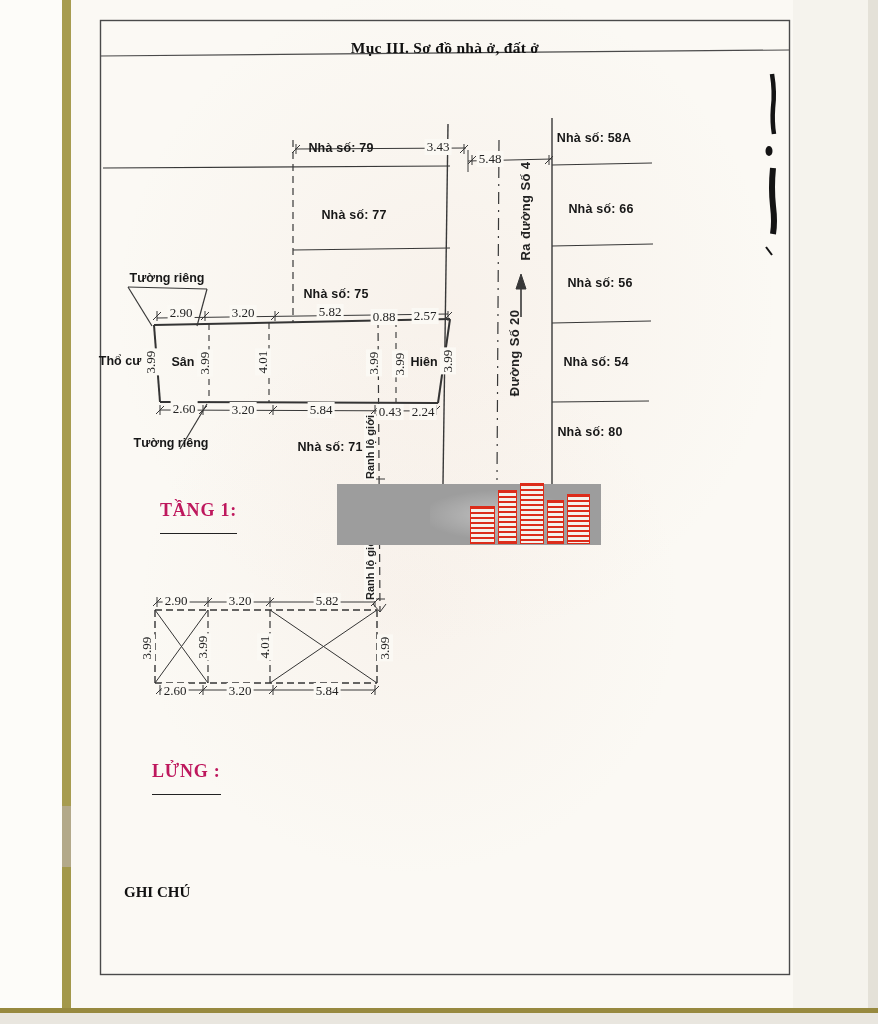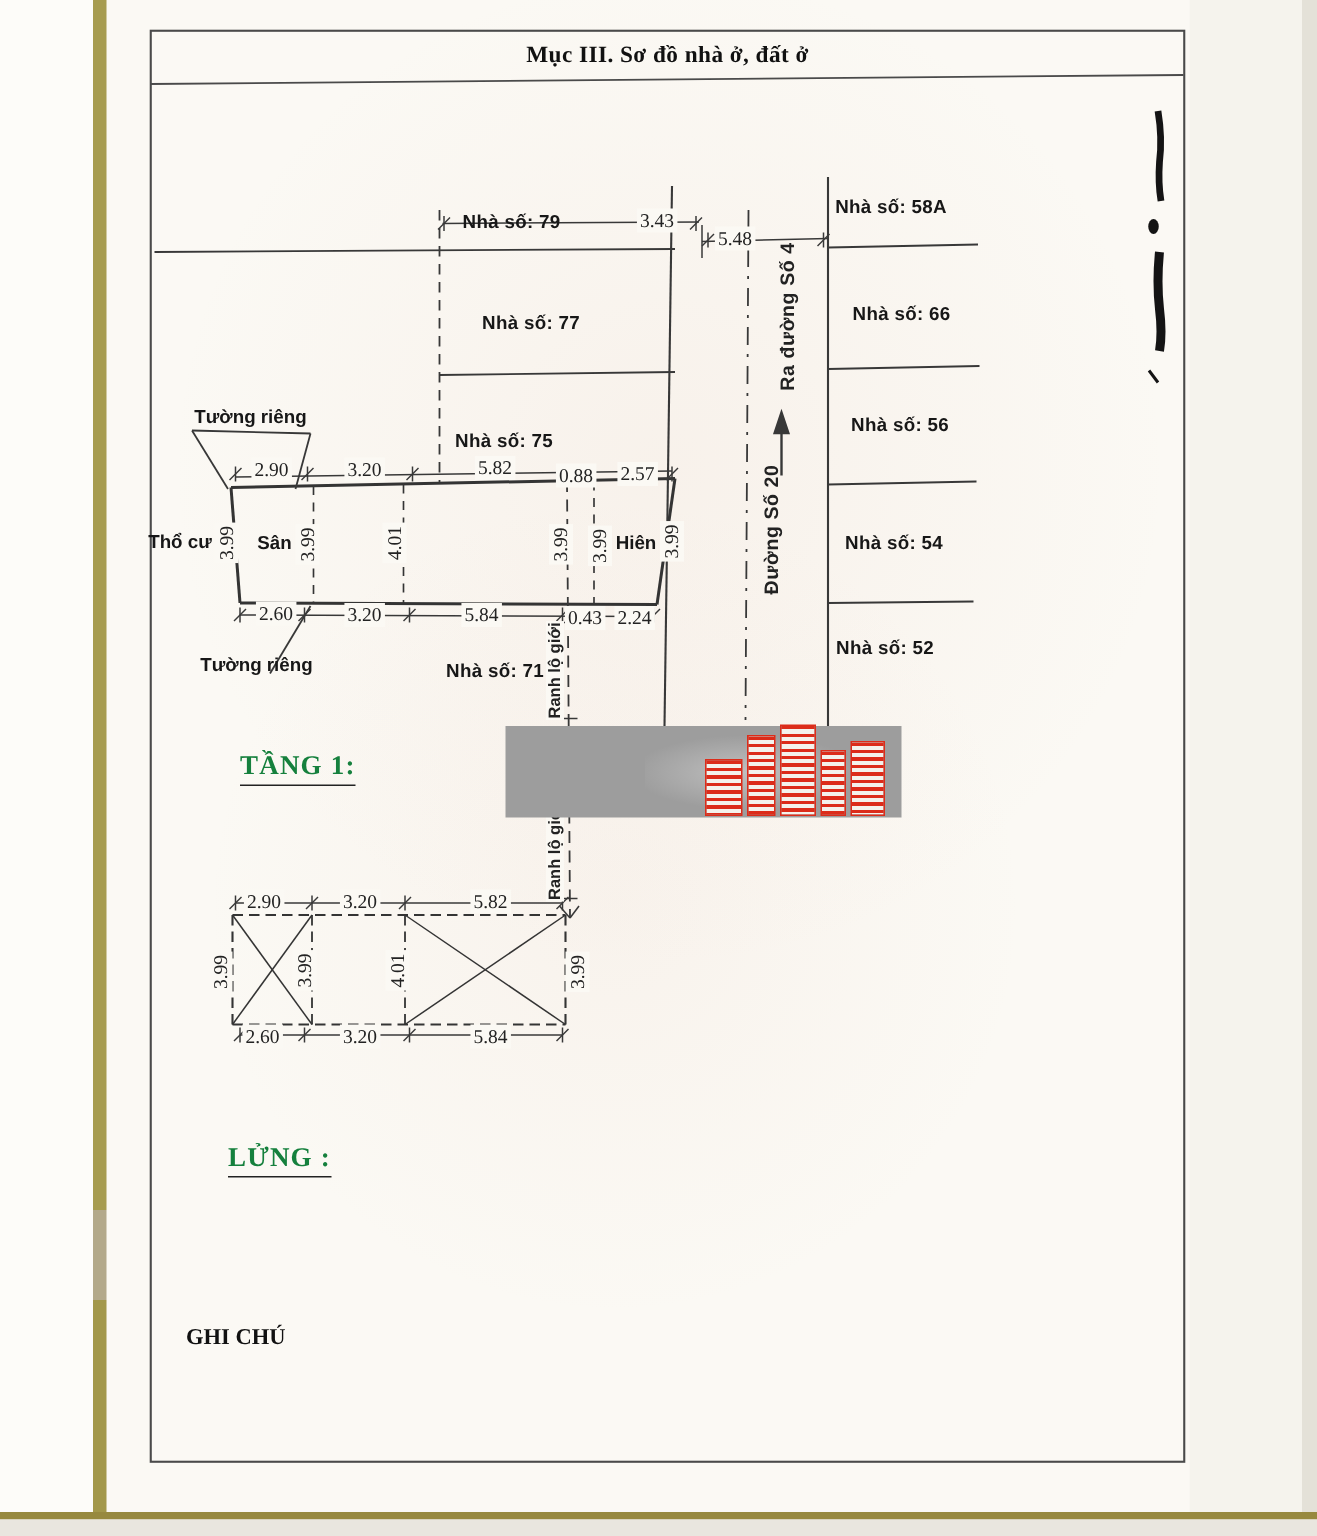--- a/index.html
+++ b/index.html
@@ -17,23 +17,23 @@
   .bottom-edge{position:absolute;left:0;top:1008px;width:878px;height:5px;background:#97893f;}
   .below-paper{position:absolute;left:0;top:1013px;width:878px;height:11px;background:#e9e6df;}
 
   .lbl{position:absolute;transform:translate(-50%,-50%);white-space:nowrap;z-index:12;color:#1a1a1a;}
   .v{transform:translate(-50%,-50%) rotate(-90deg);}
   .dim{font:13px "Liberation Serif",serif;background:#fbf9f4;padding:0 2px;color:#232323;}
   .house{font:bold 12.5px "Liberation Sans",sans-serif;color:#171717;letter-spacing:.2px;}
   .area{font:bold 12.5px "Liberation Sans",sans-serif;color:#171717;}
   .street{font:bold 13px "Liberation Sans",sans-serif;color:#222;letter-spacing:.4px;}
   .ranh{font:bold 11px "Liberation Sans",sans-serif;color:#222;background:#fbf9f4;padding:0 1px;}
-  .hdr{position:absolute;font:bold 18px "Liberation Serif",serif;color:#15803d;
-       border-bottom:1.6px solid #222;padding-bottom:2px;letter-spacing:.8px;z-index:12;}
-  .title{position:absolute;left:100px;top:28px;width:690px;text-align:center;
+  .hdr{position:absolute;font:bold 18px "Liberation Serif",serif;color:#be185d;
+       border-bottom:1.6px solid #222;padding-bottom:12px;letter-spacing:.8px;z-index:12;}
+  .title{position:absolute;left:100px;top:39px;width:690px;text-align:center;
        font:bold 15.5px "Liberation Serif",serif;color:#111;letter-spacing:.3px;z-index:12;}
   .note-h{position:absolute;left:124px;top:884px;font:600 15px "Liberation Serif",serif;color:#111;z-index:12;}
   .note-b{position:absolute;left:124px;top:905px;width:652px;font:13.5px "Liberation Serif",serif;color:#141414;z-index:12;}
 
   svg.lines{position:absolute;left:0;top:0;z-index:10;}
 
   .wm-band{position:absolute;left:337px;top:484px;width:264px;height:61px;background:#9d9d9d;z-index:20;}
   .wm-glow{position:absolute;left:430px;top:488px;width:150px;height:54px;z-index:20;
            background:radial-gradient(ellipse at 45% 50%, rgba(200,200,200,.8) 0, rgba(200,200,200,0) 65%);}
   .wm-text{position:absolute;left:350px;top:487px;z-index:22;
@@ -183,21 +183,21 @@
   <div class="note-h">GHI CHÚ</div>
 
   <div class="lbl house" style="left:341px;top:148px">Nhà số: 79</div>
   <div class="lbl house" style="left:354px;top:215px">Nhà số: 77</div>
   <div class="lbl house" style="left:336px;top:294px">Nhà số: 75</div>
   <div class="lbl house" style="left:330px;top:447px">Nhà số: 71</div>
   <div class="lbl house" style="left:594px;top:138px">Nhà số: 58A</div>
   <div class="lbl house" style="left:601px;top:209px">Nhà số: 66</div>
   <div class="lbl house" style="left:600px;top:283px">Nhà số: 56</div>
   <div class="lbl house" style="left:596px;top:362px">Nhà số: 54</div>
-  <div class="lbl house" style="left:590px;top:432px">Nhà số: 52</div>
+  <div class="lbl house" style="left:590px;top:432px">Nhà số: 80</div>
 
   <div class="lbl area" style="left:167px;top:278px">Tường riêng</div>
   <div class="lbl area" style="left:171px;top:443px">Tường riêng</div>
   <div class="lbl area" style="left:120px;top:361px">Thổ cư</div>
   <div class="lbl area" style="left:183px;top:362px">Sân</div>
   <div class="lbl area" style="left:424px;top:362px">Hiên</div>
 
   <div class="lbl street v" style="left:525px;top:211px">Ra đường Số 4</div>
   <div class="lbl street v" style="left:514px;top:353px">Đường Số 20</div>
   <div class="lbl ranh v" style="left:370px;top:447px">Ranh lộ giới</div>

